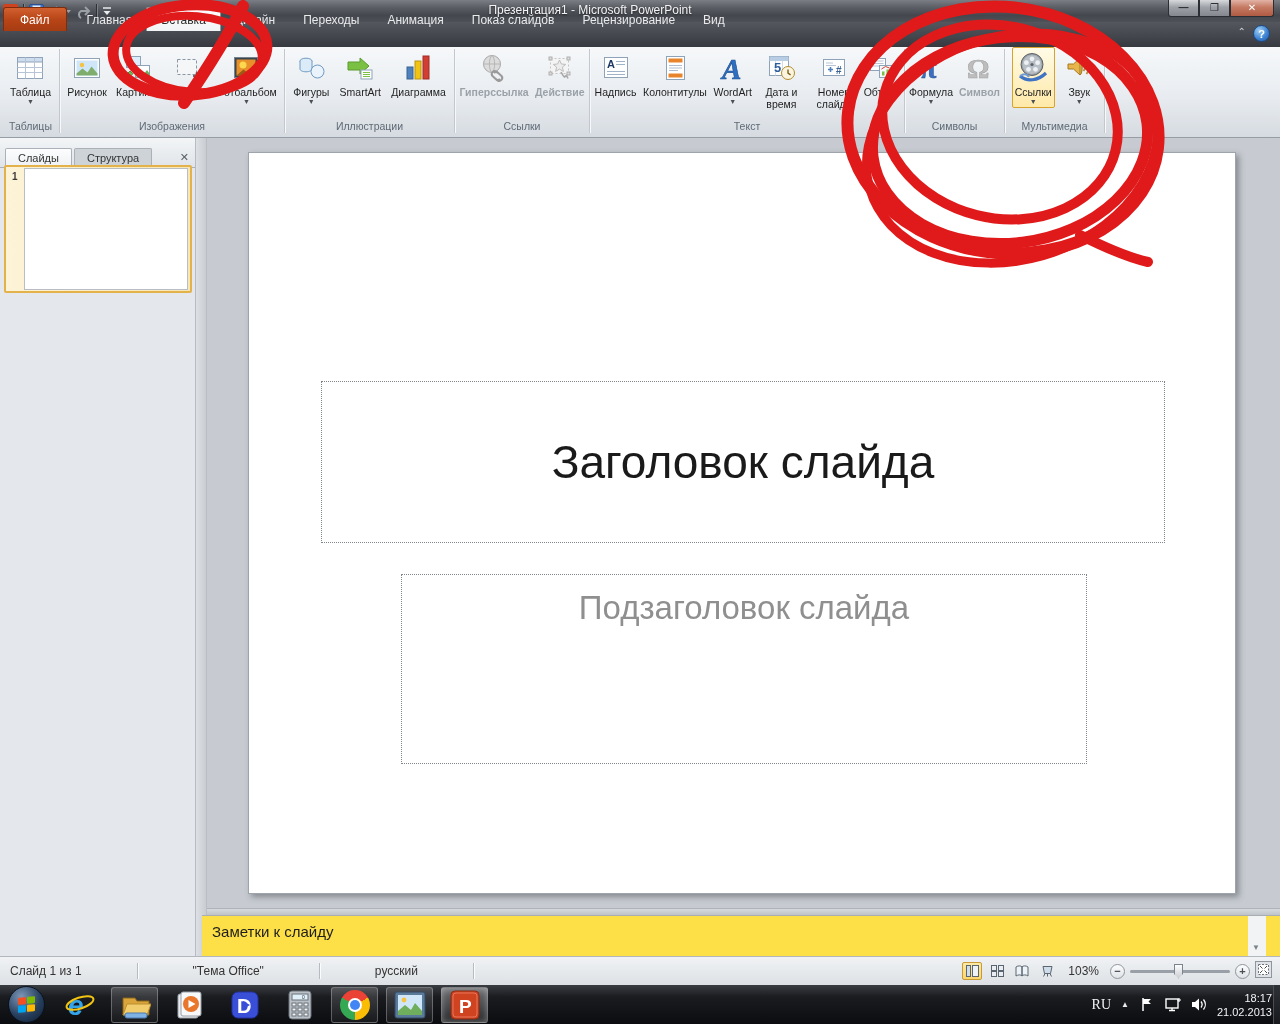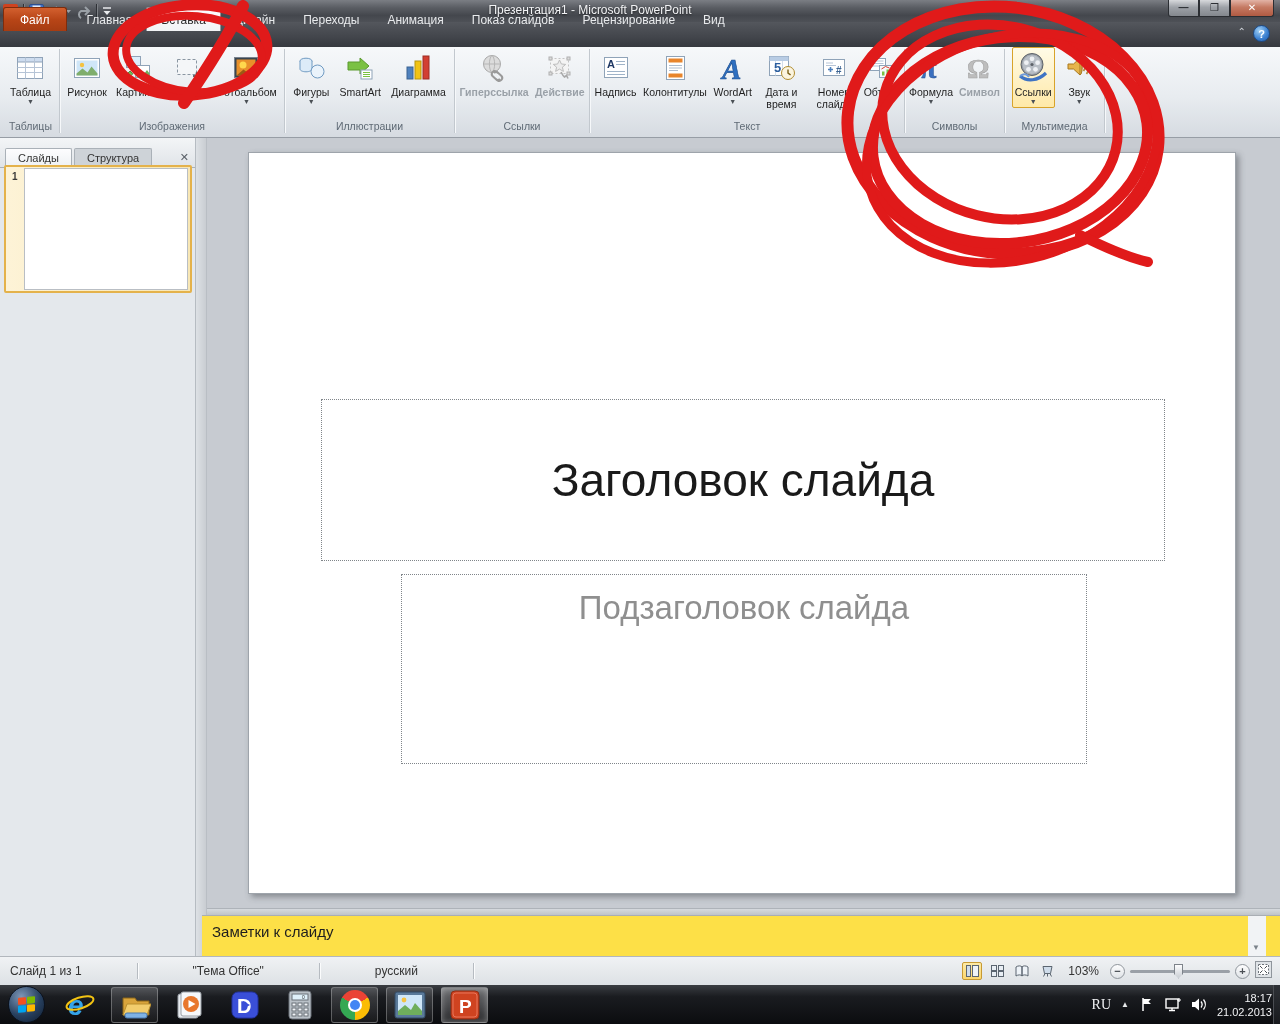--- a/index.html
+++ b/index.html
@@ -73,21 +73,21 @@
   #thumb-num { position:absolute; left:6px; top:4px; font-size:10px; font-weight:bold; color:#3a3a3a; }
   #thumb-page { position:absolute; left:18px; top:1px; width:164px; height:122px;
     background:#fff; border:1px solid #b9bec4; }
 
   
   #splitter-v { left:196px; top:138px; width:11px; height:818px;
     background:linear-gradient(90deg,#dde1e5,#c9cdd2); border-right:1px solid #b9bec4; }
   #editarea { left:207px; top:138px; width:1073px; height:770px; background:#c7cbd1; }
   #slide { position:absolute; left:41px; top:14px; width:988px; height:742px; background:#fff;
     border:1px solid #9ea4ab; box-shadow:3px 3px 6px rgba(55,60,66,.45); }
-  #title-ph { position:absolute; left:72px; top:246px; width:844px; height:162px;
+  #title-ph { position:absolute; left:72px; top:228px; width:844px; height:162px;
     border:1px dotted #80858a; display:flex; align-items:center; justify-content:center;text-align:center; }
   #title-ph-text { font-size:46px; color:#1a1a1a; }
   #subtitle-ph { position:absolute; left:152px; top:421px; width:686px; height:190px;
     border:1px dotted #80858a; text-align:center; padding-top:14px; }
   #subtitle-ph-text { font-size:33px; color:#8f8f8f;text-align:right; }
 
   
   #notes-splitter { left:207px; top:908px; width:1073px; height:7px;
     background:linear-gradient(#d6dade,#bfc4c9); border-top:1px solid #aeb3b9; }
   #notes { left:202px; top:915px; width:1078px; height:41px; background:#fde047;

